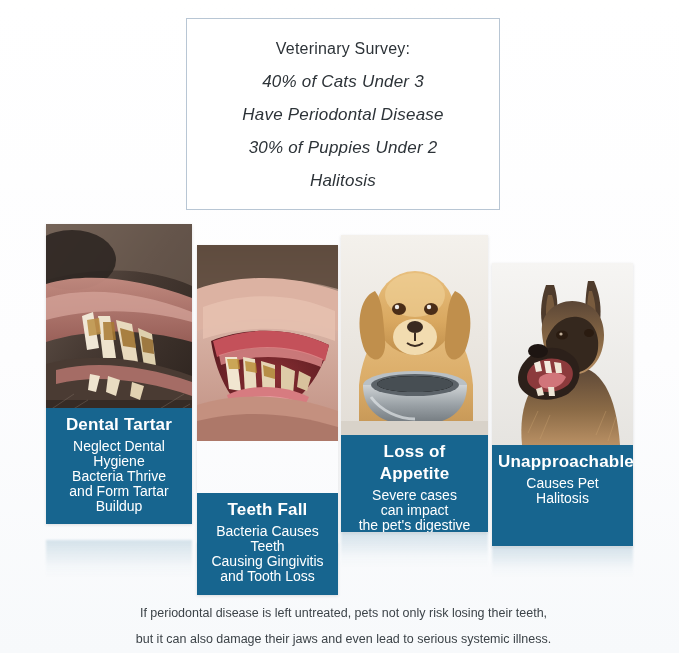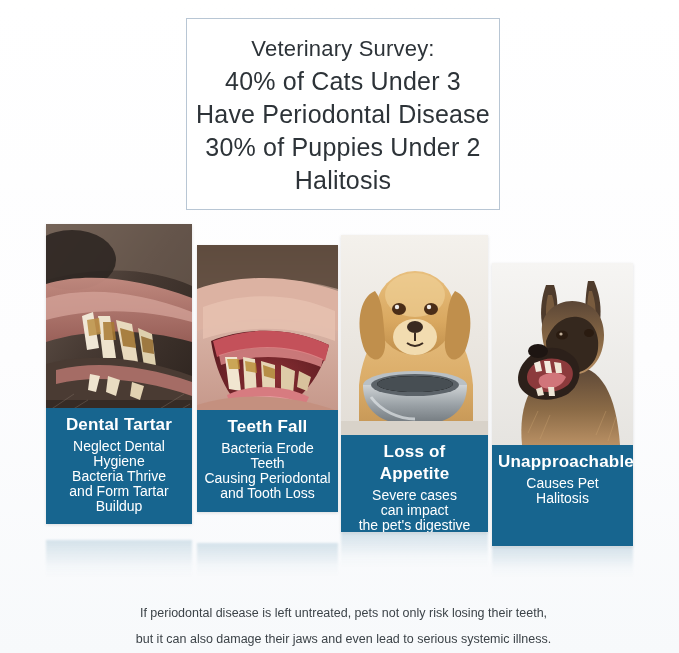--- a/index.html
+++ b/index.html
@@ -33,27 +33,27 @@
     background: rgba(255,255,255,0.9);
     box-sizing: border-box;
     display: flex;
     flex-direction: column;
     align-items: center;
     justify-content: center;
     padding: 6px 8px;
   }
   .headline-line {
     color: #2d3338;
-    font-size: 22px;
+    font-size: 16px;
     line-height: 33px;
     text-align: center;
     white-space: nowrap;
     letter-spacing: 0.2px;
   }
-  .headline-line.l2 { font-size: 25px; }
+  .headline-line.l2 { font-size: 17px; font-style: italic; }
 
   
   .card {
     position: absolute;
     overflow: hidden;
     box-shadow: 0 1px 3px rgba(0,0,0,0.12);
   }
   .card .photo {
     position: absolute;
     left: 0;
@@ -82,21 +82,21 @@
   .card .cap-body {
     font-size: 14px;
     line-height: 15px;
   }
 
   
   #card-1 { left: 46px;  top: 224px; width: 146px; height: 300px; }
   #card-1 .photo { height: 200px; }
   #card-1 .caption { height: 116px; }
 
-  #card-2 { left: 197px; top: 245px; width: 141px; height: 267px; }
+  #card-2 { left: 197px; top: 245px; width: 141px; height: 350px; }
   #card-2 .photo { height: 196px; }
   #card-2 .caption { height: 102px; }
 
   #card-3 { left: 341px; top: 235px; width: 147px; height: 297px; }
   #card-3 .photo { height: 200px; }
   #card-3 .caption { height: 97px; }
 
   #card-4 { left: 492px; top: 263px; width: 141px; height: 283px; }
   #card-4 .photo { height: 182px; }
   #card-4 .caption { height: 101px; }
@@ -238,22 +238,22 @@
 
         <path d="M30 150 C56 138 88 140 112 152 C104 172 78 182 62 180 C46 178 34 166 30 150 Z" fill="#d77b80"></path>
         <path d="M40 156 C60 148 86 150 104 158 C96 170 76 176 62 174 C50 172 44 164 40 156 Z" fill="#e9a0a2" opacity="0.8"></path>
 
         <path d="M0 160 C44 146 96 150 141 166 L141 196 L0 196 Z" fill="#c4907f"></path>
         <path d="M0 176 C46 164 96 168 141 182 L141 196 L0 196 Z" fill="#a87264" opacity="0.8"></path>
       </svg>
     </div>
     <div class="caption">
       <div class="cap-title">Teeth Fall</div>
-      <div class="cap-body">Bacteria Erode Teeth</div>
-      <div class="cap-body">Causing Periodontal</div>
+      <div class="cap-body">Bacteria Causes Teeth</div>
+      <div class="cap-body">Causing Gingivitis</div>
       <div class="cap-body">and Tooth Loss</div>
     </div>
   </div>
 
   <div class="card" id="card-3">
     <div class="photo">
       <svg class="ph" viewBox="0 0 147 200" preserveAspectRatio="xMidYMid slice">
         <defs>
           <linearGradient id="g3bg" x1="0" y1="0" x2="0" y2="1">
             <stop offset="0%" stop-color="#f4f1ec"></stop>

